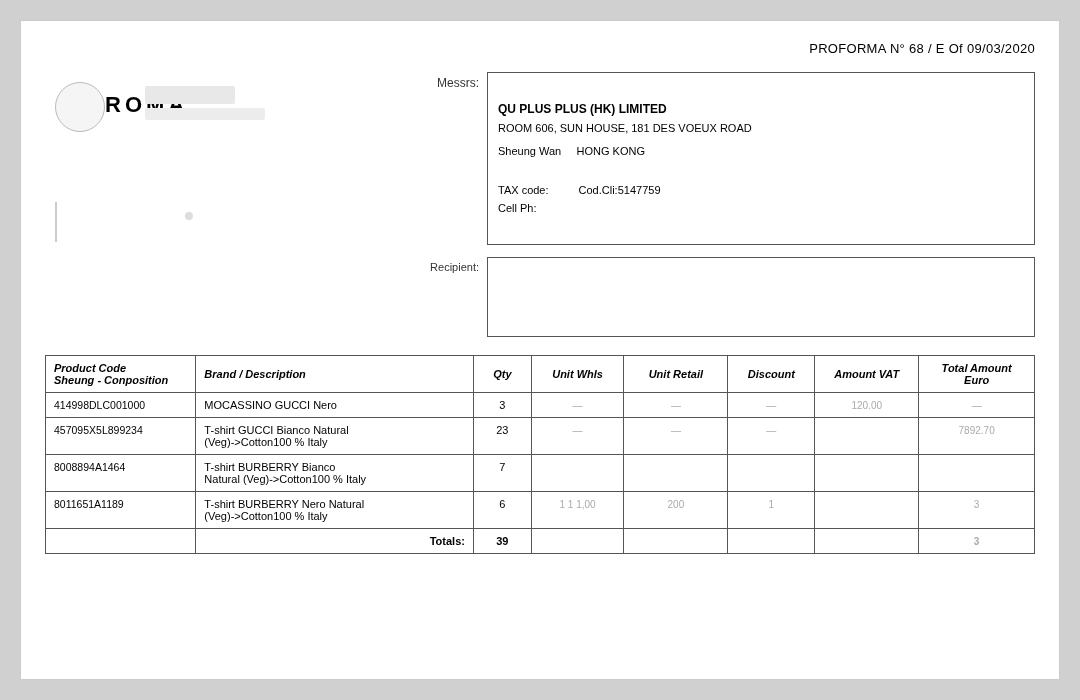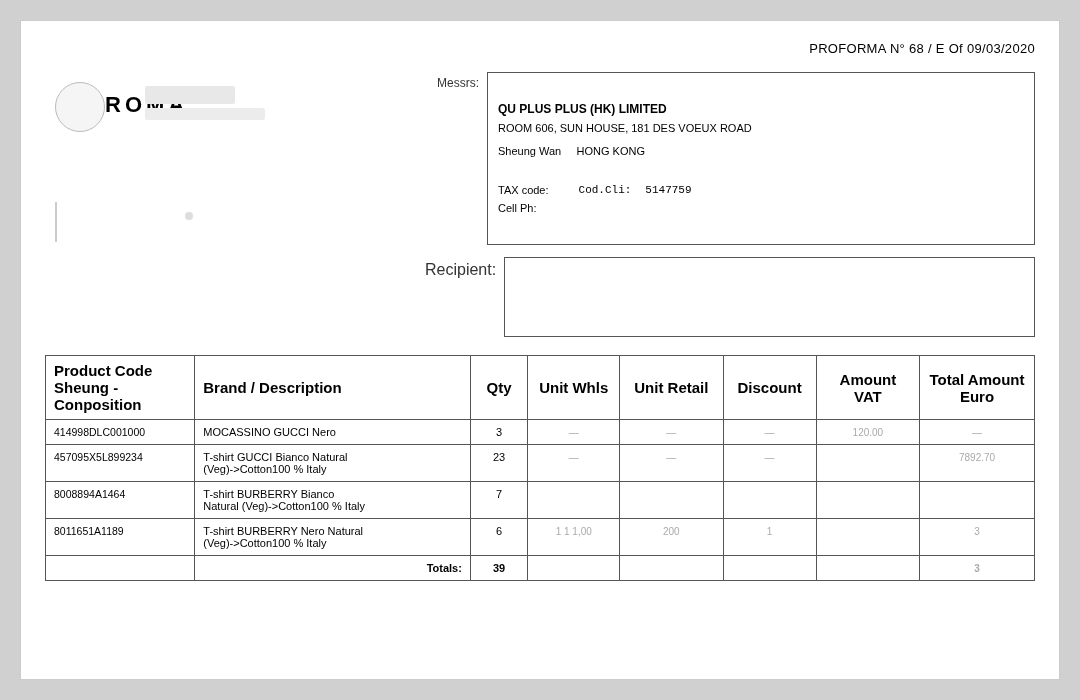--- a/index.html
+++ b/index.html
@@ -139,32 +139,31 @@
     }
 
     .tax-row {
       display: flex;
       gap: 30px;
       margin-top: 20px;
     }
 
     .tax-row .cod-cli {
       display: flex;
-      gap: 14px;
-      font-family: Liberation Mono, monospace;
+      gap: 0;
     }
 
     .recipient-block {
       display: flex;
       gap: 8px;
       align-items: flex-start;
     }
 
     .recipient-label {
-      font-size: 16px;
+      font-size: 11px;
       color: #333;
       white-space: nowrap;
       padding-top: 4px;
       min-width: 54px;
       text-align: right;
     }
 
     .recipient-box {
       border: 1.5px solid #555;
       flex: 1;
@@ -178,22 +177,23 @@
       border-collapse: collapse;
       font-size: 11px;
     }
 
     .items-table th {
       border: 1.5px solid #555;
       background: #fff;
       padding: 6px 8px;
       text-align: center;
       font-weight: bold;
-      font-size: 15px;
+      font-size: 11px;
       vertical-align: middle;
+      font-style: italic;
     }
 
     .items-table td {
       border: 1.5px solid #555;
       padding: 6px 8px;
       vertical-align: top;
       font-size: 11px;
     }
 
     .items-table .col-product { width: 130px; text-align: left; }

